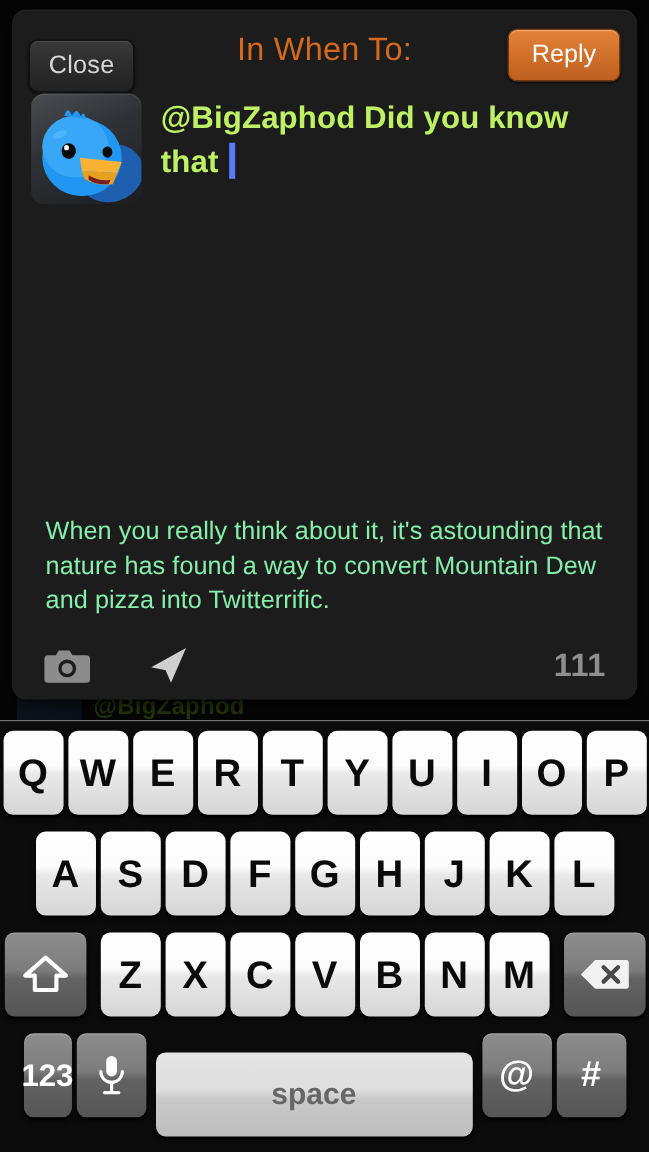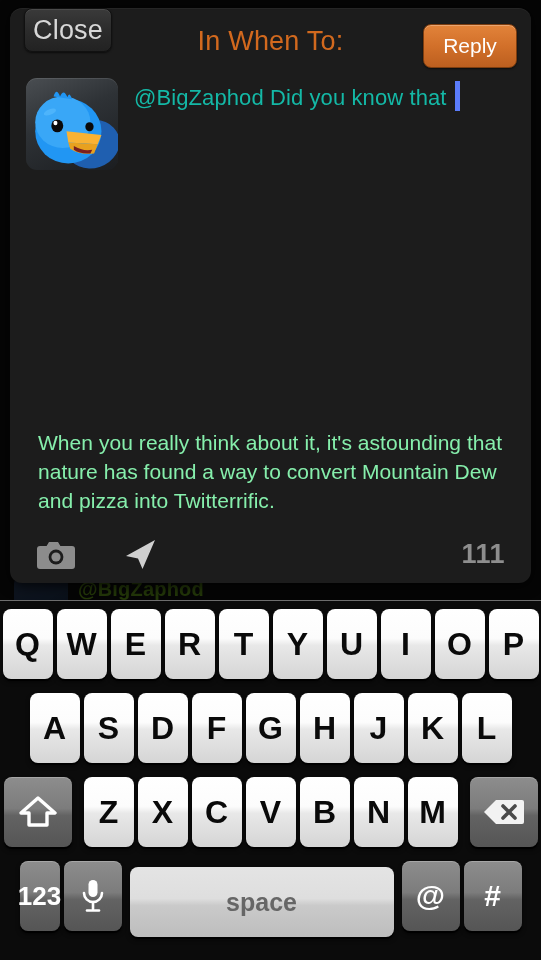--- a/index.html
+++ b/index.html
@@ -26,26 +26,26 @@
   #sheet{
     position:absolute; left:10px; top:8px; width:521px; height:575px;
     background:#1c1c1c;
     border-radius:12px;
     box-shadow:0 2px 14px rgba(0,0,0,.85), inset 0 1px 0 rgba(255,255,255,.045);
     overflow:hidden;
   }
   .sheet-head{ position:relative; height:62px; }
 
   .btn-close{
-    position:absolute; left:14px; top:0; width:88px; height:44px;
+    position:absolute; left:14px; top:25px; width:88px; height:44px;
     border-radius:8px;
     background:linear-gradient(180deg,#3a3a3a 0%,#2c2c2c 50%,#222 100%);
     border:1px solid #111;
     box-shadow:inset 0 1px 0 rgba(255,255,255,.09), 0 1px 2px rgba(0,0,0,.6);
-    color:#d8d8d8; font-size:27px; letter-spacing:.2px;
+    color:#d8d8d8; font-size:21px; letter-spacing:.2px;
     display:flex; align-items:center; justify-content:center;
     cursor:pointer; user-select:none;
   }
   .head-title{
     position:absolute; left:0; right:0; top:18px; text-align:center;
     color:#d2691e; font-size:27px; letter-spacing:.2px; font-weight:400;
   }
   .btn-reply{
     position:absolute; right:14px; top:16px; width:94px; height:44px;
     border-radius:8px;
@@ -61,22 +61,23 @@
   .compose-body{ position:relative; padding:8px 16px 0 16px; display:flex; gap:16px; }
   .avatar{
     width:92px; height:92px; border-radius:11px; flex:0 0 auto; position:relative;
     background:linear-gradient(155deg,#4a4e52 0%,#2e3236 42%,#1b1d20 100%);
     overflow:hidden; box-shadow:inset 0 1px 0 rgba(255,255,255,.10);
   }
   .avatar svg{ position:absolute; inset:0; width:100%; height:100%; display:block; }
 
   .compose-text{
     flex:1; min-width:0; padding-top:2px;
-    color:#14b8a6; font-size:22px; line-height:36px; letter-spacing:.1px;
+    color:#bef264; font-size:26px; line-height:36px; letter-spacing:.1px;
     word-wrap:break-word;
+    font-weight:bold;
   }
   .caret{
     display:inline-block; width:5px; height:30px; background:#5b7cfa;
     vertical-align:-6px; margin-left:2px;
   }
 
   
   .preview{
     position:absolute; left:28px; right:28px; top:420px;
     color:#86efac; font-size:21px; line-height:29px; letter-spacing:.05px;
@@ -117,21 +118,21 @@
     background:linear-gradient(180deg,#8d8d8d 0%,#7c7c7c 45%,#636363 55%,#555 100%);
     color:#fff;
     box-shadow:0 2px 0 rgba(0,0,0,.9), 0 3px 4px rgba(0,0,0,.65),
                inset 0 1px 0 rgba(255,255,255,.22);
   }
   .key.shift{ width:68px; margin-right:10px; }
   .key.back{  width:68px; margin-left:10px; }
   .key.num{ width:40px; font-size:26px; }
   .key.mic{ width:58px; }
   .key.space{
-    flex:1; max-width:264px; margin:6px 6px;
+    flex:1; max-width:264px; margin:16px 6px;
     background:linear-gradient(180deg,#e4e4e4 0%,#dedede 45%,#cacaca 55%,#bdbdbd 100%);
     color:#666; font-size:25px; font-weight:700;
   }
   .key.sym{ width:58px; font-size:30px; }
   .krow.r2{ padding-left:0; }
   .key svg{ display:block; }
 </style>
 </head>
 <body>
 

